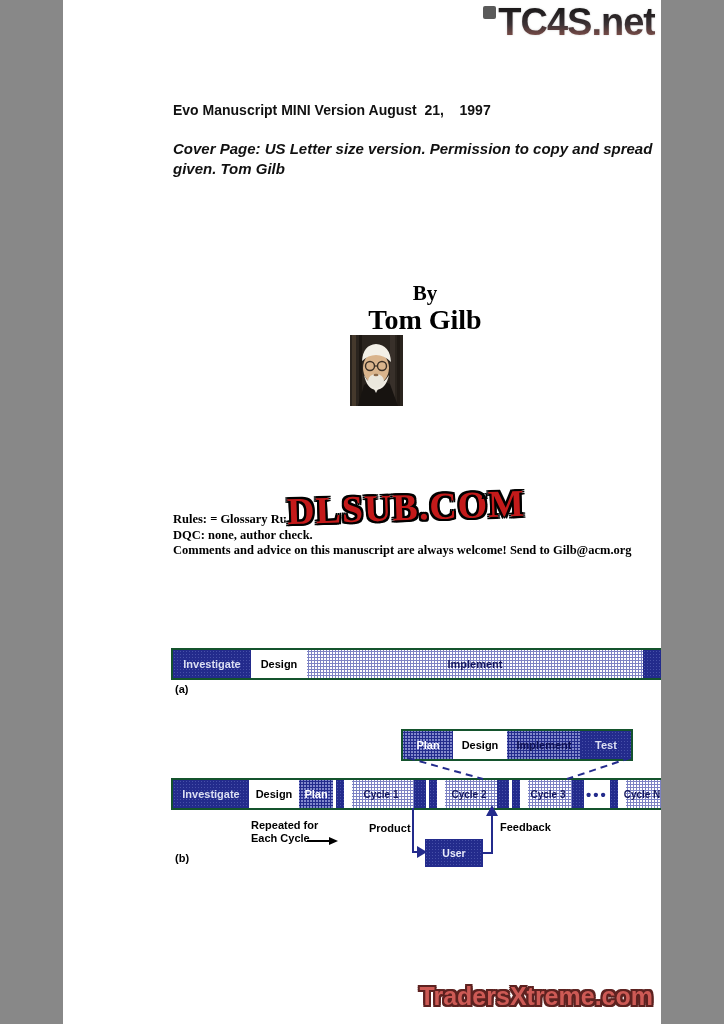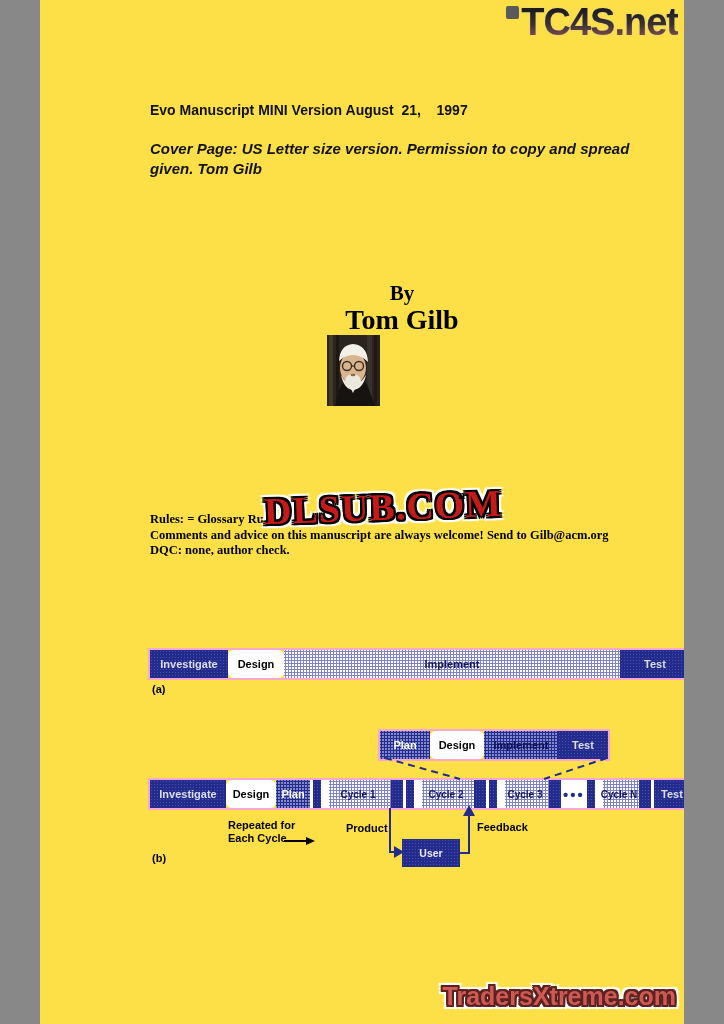--- a/index.html
+++ b/index.html
@@ -1,17 +1,17 @@
 <!DOCTYPE html>
 <html><head>
 <meta charset="utf-8">
 <style>
   html,body{margin:0;padding:0;background:#888;}
   .page{
-    position:relative;width:644px;height:1024px;background:#fde047;
+    position:relative;width:598px;height:1024px;background:#ffffff;
     font-family:"Liberation Sans",sans-serif;overflow:hidden;margin:0 auto;
   }
   
   .tc4s{
     position:absolute;top:0px;right:6px;display:flex;align-items:flex-start;
   }
   .tc4s-mark{width:13px;height:13px;background:#5a5a5a;border-radius:2px;margin:6px 2px 0 0;}
   .tc4s-text{
     font-family:"Liberation Sans",sans-serif;font-weight:bold;font-size:38px;line-height:44px;
     letter-spacing:-1px;
@@ -55,21 +55,21 @@
       0 -2px 0 #000, 0 2px 0 #000, -2px 0 0 #000, 2px 0 0 #000,
       -4px -4px 1px #fff, 4px -4px 1px #fff, -4px 4px 1px #fff, 4px 4px 1px #fff,
       0 -4px 1px #fff, 0 4px 1px #fff, -4px 0 1px #fff, 4px 0 1px #fff;
   }
   .stray-n{
     position:absolute;left:418px;top:487px;z-index:3;font-family:"Liberation Serif",serif;
     font-weight:bold;font-size:13px;color:#000;
   }
   
   .fig-caption{position:absolute;left:110px;top:598px;font-size:11.5px;color:#222;}
-  .bar{position:absolute;display:flex;border:2px solid #f9a8d4;height:28px;box-sizing:content-box;}
+  .bar{position:absolute;display:flex;border:2px solid #14532d;height:28px;box-sizing:content-box;}
   .seg{position:relative;display:flex;align-items:center;justify-content:center;
        font-size:11px;font-weight:bold;white-space:nowrap;}
   .seg-dark{background-color:#232b8c;
       background-image:radial-gradient(#4750a8 0.8px,transparent 0.9px);background-size:3px 3px;
       color:#dcdff2;}
   .seg-white{background:#ffffff;color:#000;border-radius:6px;}
   .seg-light{background-color:#ffffff;
       background-image:radial-gradient(#7d83c4 1px,transparent 1.1px);background-size:3px 3px;
       color:#15175e;}
   .seg-mid{background-color:#8289cc;
@@ -140,22 +140,22 @@
     <path d="M14 40 Q17 54 26 55 Q36 54 39 40 Q33 50 26 49 Q19 50 14 40 Z" fill="#efece3"></path>
     <ellipse cx="26" cy="46" rx="8" ry="7" fill="#eae7dd"></ellipse>
     <circle cx="20" cy="31" r="4.5" fill="none" stroke="#3a2f25" stroke-width="1.4"></circle>
     <circle cx="32" cy="31" r="4.5" fill="none" stroke="#3a2f25" stroke-width="1.4"></circle>
     <line x1="24.5" y1="31" x2="27.5" y2="31" stroke="#3a2f25" stroke-width="1.2"></line>
     <ellipse cx="26" cy="40" rx="2.5" ry="1.2" fill="#8a6a4a"></ellipse>
   </svg>
 
   <div class="rules">
     <div>Rules: = Glossary Rul</div>
+    <div>DQC: none, author check.</div>
     <div>Comments and advice on this manuscript are always welcome! Send to Gilb@acm.org</div>
-    <div>DQC: none, author check.</div>
   </div>
 
   <div class="dlsub">DLSUB.COM</div>
   <div class="stray-n">n</div>
 
 
   <div class="bar" style="left:108px;top:648px;width:540px;">
     <div class="seg seg-dark" style="width:78px;">Investigate</div>
     <div class="seg seg-white" style="width:56px;">Design</div>
     <div class="seg seg-light" style="width:336px;">Implement</div>

